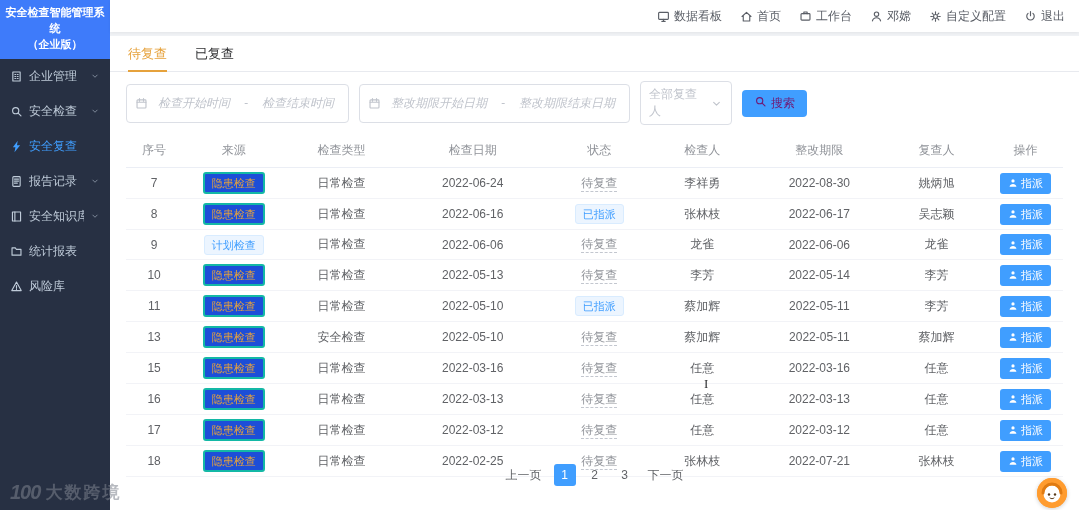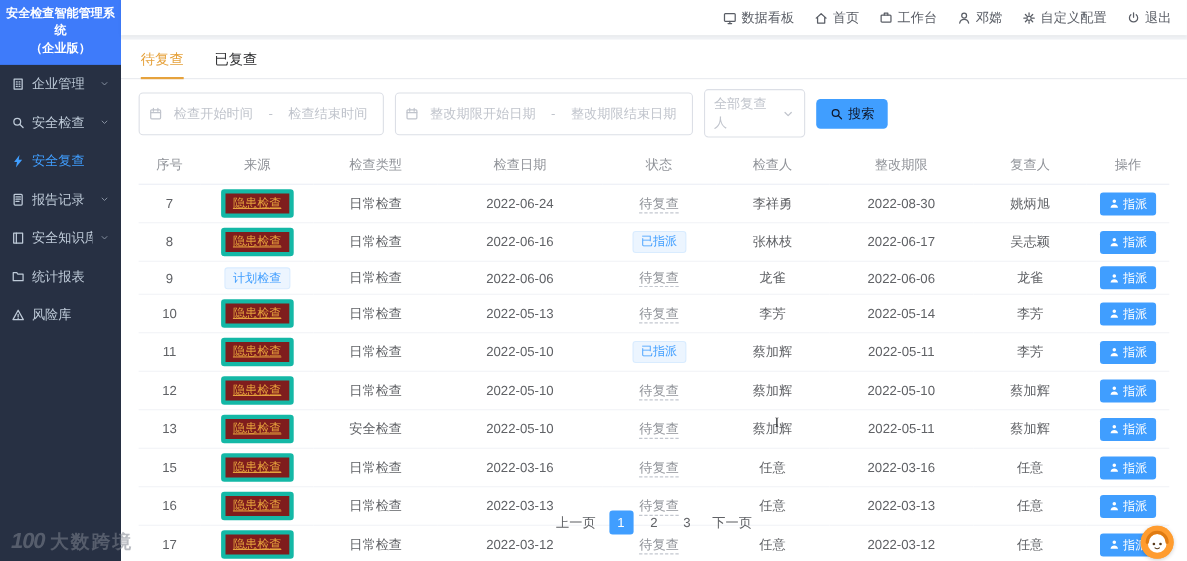--- a/index.html
+++ b/index.html
@@ -32,41 +32,41 @@
 
   
   .tabs { display:flex; gap:28px; padding:9px 18px 0; border-bottom:1px solid #e8eaef; font-size:13px; flex-shrink:0; }
   .tab { cursor:pointer; color:#303133; padding-bottom:8px; position:relative; }
   .tab.active { color:#e6a23c; }
   .tab.active::after { content:""; position:absolute; left:0; right:0; bottom:-1px; height:2px; background:#e6a23c; }
 
   
   .filters { display:flex; align-items:center; gap:10px; padding:9px 16px; flex-shrink:0; }
   .range-input { display:flex; align-items:center; gap:4px; border:1px solid #dcdfe6; border-radius:4px;
-                 padding:10px 8px; color:#c0c4cc; background:#fff; cursor:pointer; }
+                 padding:10px 8px; color:#c0c4cc; background:#fff; cursor:pointer;font-style:italic; }
   .range-input .cal { display:flex; color:#c0c4cc; }
   .range-input .ph { text-align:center; padding:0 6px; white-space:nowrap; }
   .range-input .sep { color:#c0c4cc; padding:0 4px; }
   .select-box { display:flex; align-items:center; justify-content:space-between; gap:6px; border:1px solid #dcdfe6;
                 border-radius:4px; padding:4px 8px; width:92px; color:#c0c4cc; cursor:pointer; background:#fff; }
   .select-box .chev { display:flex; }
-  .search-btn { display:inline-flex; align-items:center; gap:4px; background:#409eff; color:#0f172a; border:none;
+  .search-btn { display:inline-flex; align-items:flex-start; gap:4px; background:#409eff; color:#701a75; border:none;
                 border-radius:4px; padding:5px 12px; font-size:12px; cursor:pointer; font-family:inherit; }
   .search-btn svg { display:block; }
 
   
   .table-wrap { flex:1; padding:0 16px; min-height:0; }
   table { width:100%; border-collapse:collapse; text-align:center; font-size:12px; table-layout:fixed; }
   thead th { color:#909399; font-weight:normal; padding:8px 4px; border-bottom:1px solid #ebeef5; white-space:nowrap; }
   tbody td { padding:4px 4px; border-bottom:1px solid #f2f3f7; color:#606266; white-space:nowrap; height:23px; }
   col.c-no{width:6%} col.c-src{width:11%} col.c-type{width:12%} col.c-date{width:16%}
   col.c-status{width:11%} col.c-insp{width:11%} col.c-dead{width:14%} col.c-rev{width:11%} col.c-act{width:8%}
 
   .tag { display:inline-block; padding:1px 7px; border-radius:3px; font-size:11px; line-height:16px; }
-  .tag-warn { color:#e6a23c; background:#7f1d1d; border:4px solid #14b8a6;text-decoration:underline; }
+  .tag-warn { color:#e6a23c; background:#1d4ed8; border:2px solid #14b8a6; }
   .tag-blue { color:#409eff; background:#ecf5ff; border:1px solid #d9ecff; }
   .status-pending { color:#909399; border-bottom:1px dashed #c3c7cf; padding-bottom:1px; }
 
   .assign-btn { display:inline-flex; align-items:center; gap:3px; background:#409eff; color:#fff; border:none;
                 border-radius:3px; padding:3px 8px; font-size:11px; cursor:pointer; font-family:inherit; }
   .assign-btn svg { display:block; }
 
   
   .pagination { display:flex; justify-content:center; align-items:center; gap:8px; padding:13px 0 24px; flex-shrink:0; color:#606266; }
   .page-nav { cursor:pointer; padding:0 4px; }
@@ -396,38 +396,20 @@
                 <td><button class="assign-btn">
                     <span style="display:flex">
                       <svg viewBox="0 0 16 16" width="10" height="10" fill="currentColor">
                         <path d="M8 2a2.6 2.6 0 1 1 0 5.2A2.6 2.6 0 0 1 8 2zM2.5 14c.5-3 2.8-4.5 5.5-4.5s5 1.5 5.5 4.5z"></path>
                       </svg>
                     </span>
                     <span>指派</span>
                   </button></td>
               </tr>
               <tr>
-                <td>12</td>
-                <td><span class="tag tag-warn">隐患检查</span></td>
-                <td>日常检查</td>
-                <td>2022-05-10</td>
-                <td><span class="status-pending">待复查</span></td>
-                <td>蔡加辉</td>
-                <td>2022-05-10</td>
-                <td>蔡加辉</td>
-                <td><button class="assign-btn">
-                    <span style="display:flex">
-                      <svg viewBox="0 0 16 16" width="10" height="10" fill="currentColor">
-                        <path d="M8 2a2.6 2.6 0 1 1 0 5.2A2.6 2.6 0 0 1 8 2zM2.5 14c.5-3 2.8-4.5 5.5-4.5s5 1.5 5.5 4.5z"></path>
-                      </svg>
-                    </span>
-                    <span>指派</span>
-                  </button></td>
-              </tr>
-              <tr>
                 <td>13</td>
                 <td><span class="tag tag-warn">隐患检查</span></td>
                 <td>安全检查</td>
                 <td>2022-05-10</td>
                 <td><span class="status-pending">待复查</span></td>
                 <td>蔡加辉</td>
                 <td>2022-05-11</td>
                 <td>蔡加辉</td>
                 <td><button class="assign-btn">
                     <span style="display:flex">

